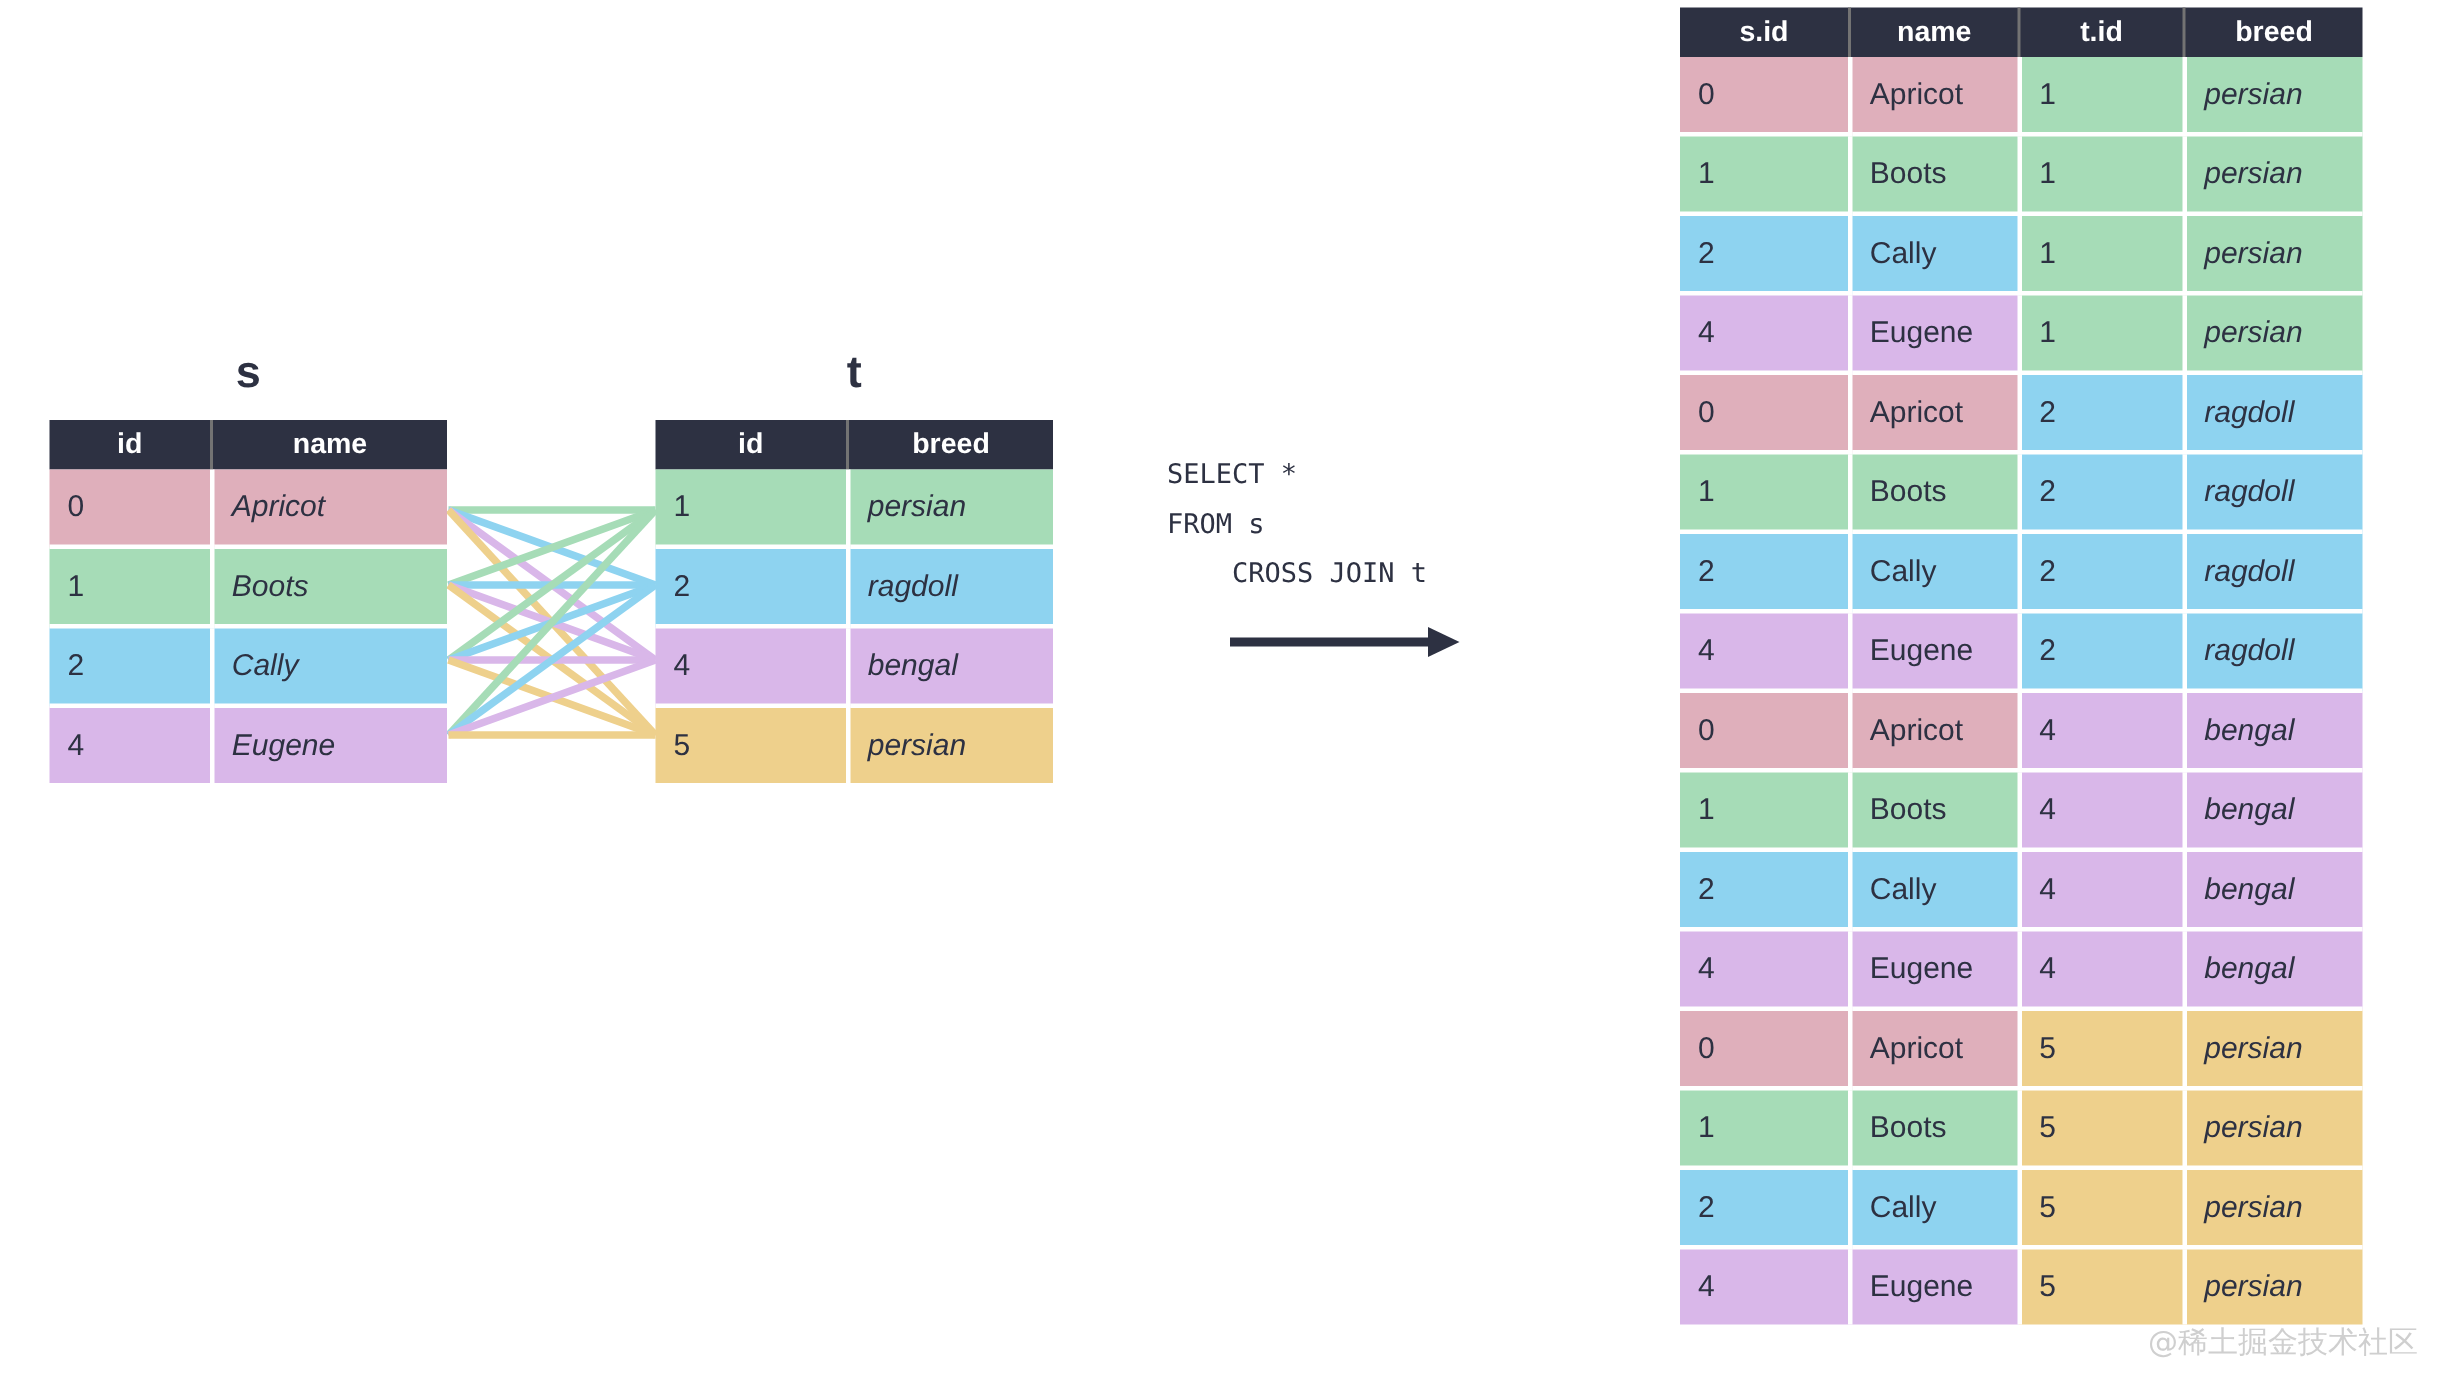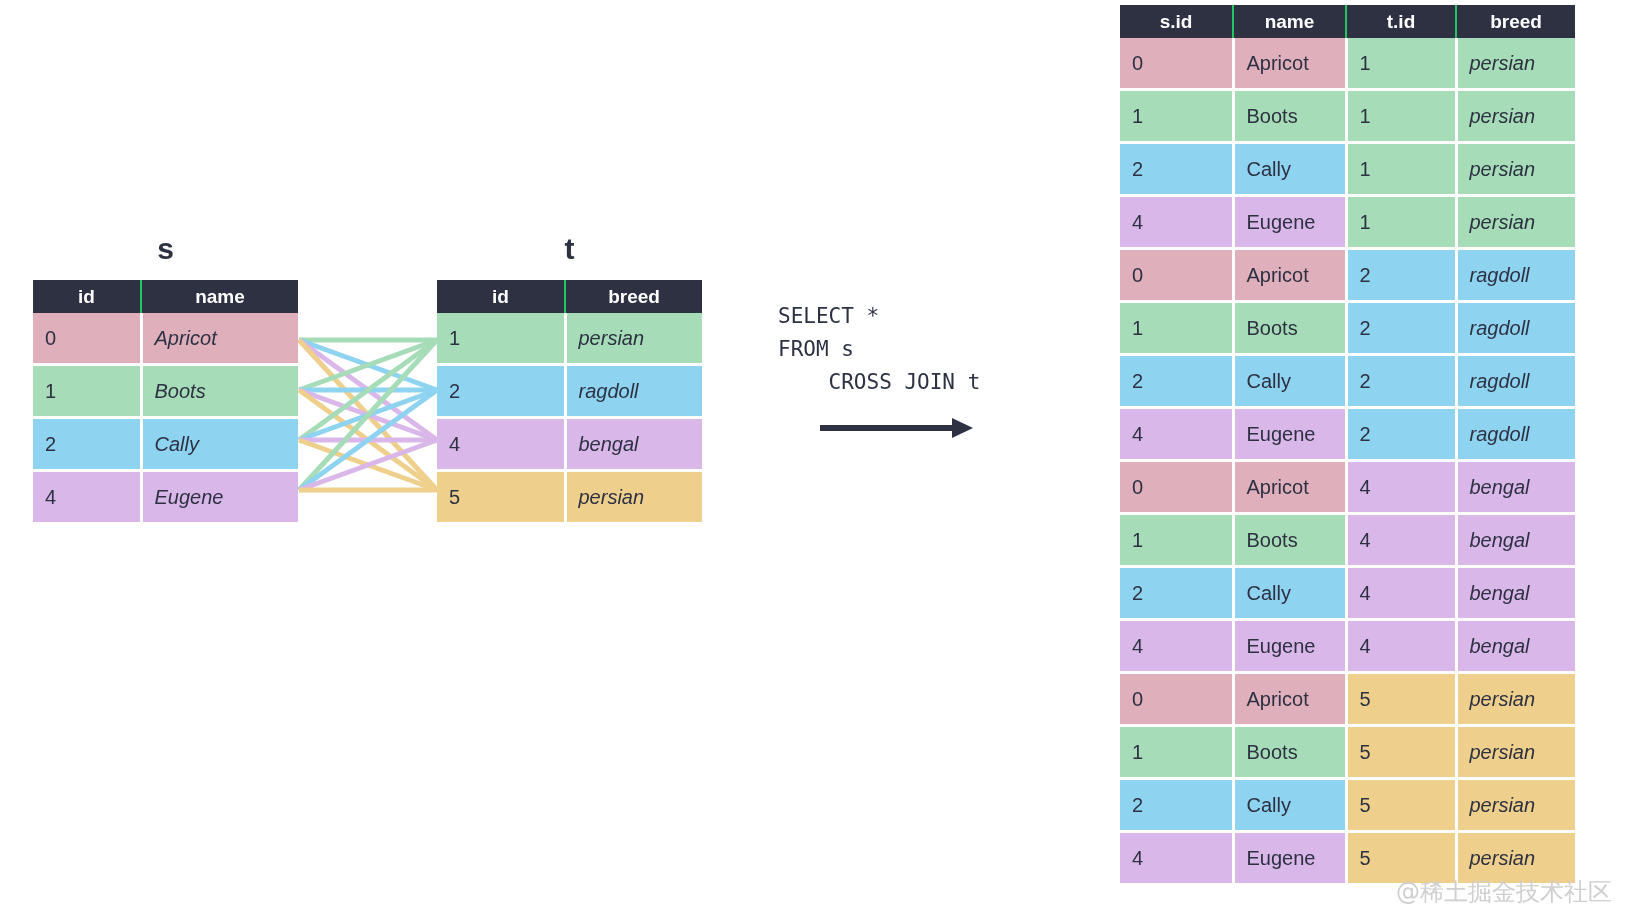--- a/index.html
+++ b/index.html
@@ -14,21 +14,21 @@
   .tbl-label{
     position:absolute;font-size:30px;font-weight:bold;color:#2d3142;
     text-align:center;letter-spacing:0;
   }
 
   
   .tbl{position:absolute;border-collapse:collapse;table-layout:fixed;}
   .tbl th{
     background:#2d3142;color:#ffffff;font-weight:bold;
     font-size:19px;text-align:center;height:33px;padding:0;
-    border-right:2px solid #22c55e;
+    border-right:2px solid #737373;
   }
   .tbl th:last-child{border-right:none;margin-left:16px;}
   .tbl td{
     font-size:20px;color:#2d3142;height:50px;padding:0 0 0 12px;
     border-right:3px solid #ffffff;border-bottom:3px solid #ffffff;
     vertical-align:middle;white-space:nowrap;
   }
   .tbl td:last-child{border-right:none;font-style:italic;}
   .tbl tr:last-child td{border-bottom:none;}
 
@@ -54,34 +54,34 @@
   #tbl-r col.r1{width:113px;}
   #tbl-r col.r2{width:113px;}
   #tbl-r col.r3{width:110px;}
   #tbl-r col.r4{width:119px;}
   #tbl-r td{height:50px;}
 
   
   .sql{
     position:absolute;left:778px;top:300px;
     font-family:"DejaVu Sans Mono", monospace;
-    font-size:21px;line-height:33px;color:#2d3142;
+    font-size:18px;line-height:33px;color:#2d3142;
     white-space:pre;
   }
 
   
   .arrow{position:absolute;left:818px;top:412px;}
 
   
   .links{position:absolute;left:0;top:0;}
 
   
   .watermark{
     position:absolute;right:18px;bottom:10px;
-    font-size:24px;color:#cfcfcf;
+    font-size:20px;color:#cfcfcf;
     font-family:"DejaVu Sans", sans-serif;
     white-space:nowrap;
   }
 </style>
 </head>
 <body>
 
 <div class="stage">
 
   <div class="tbl-label" style="left:33px;top:232px;width:265px;">s</div>

